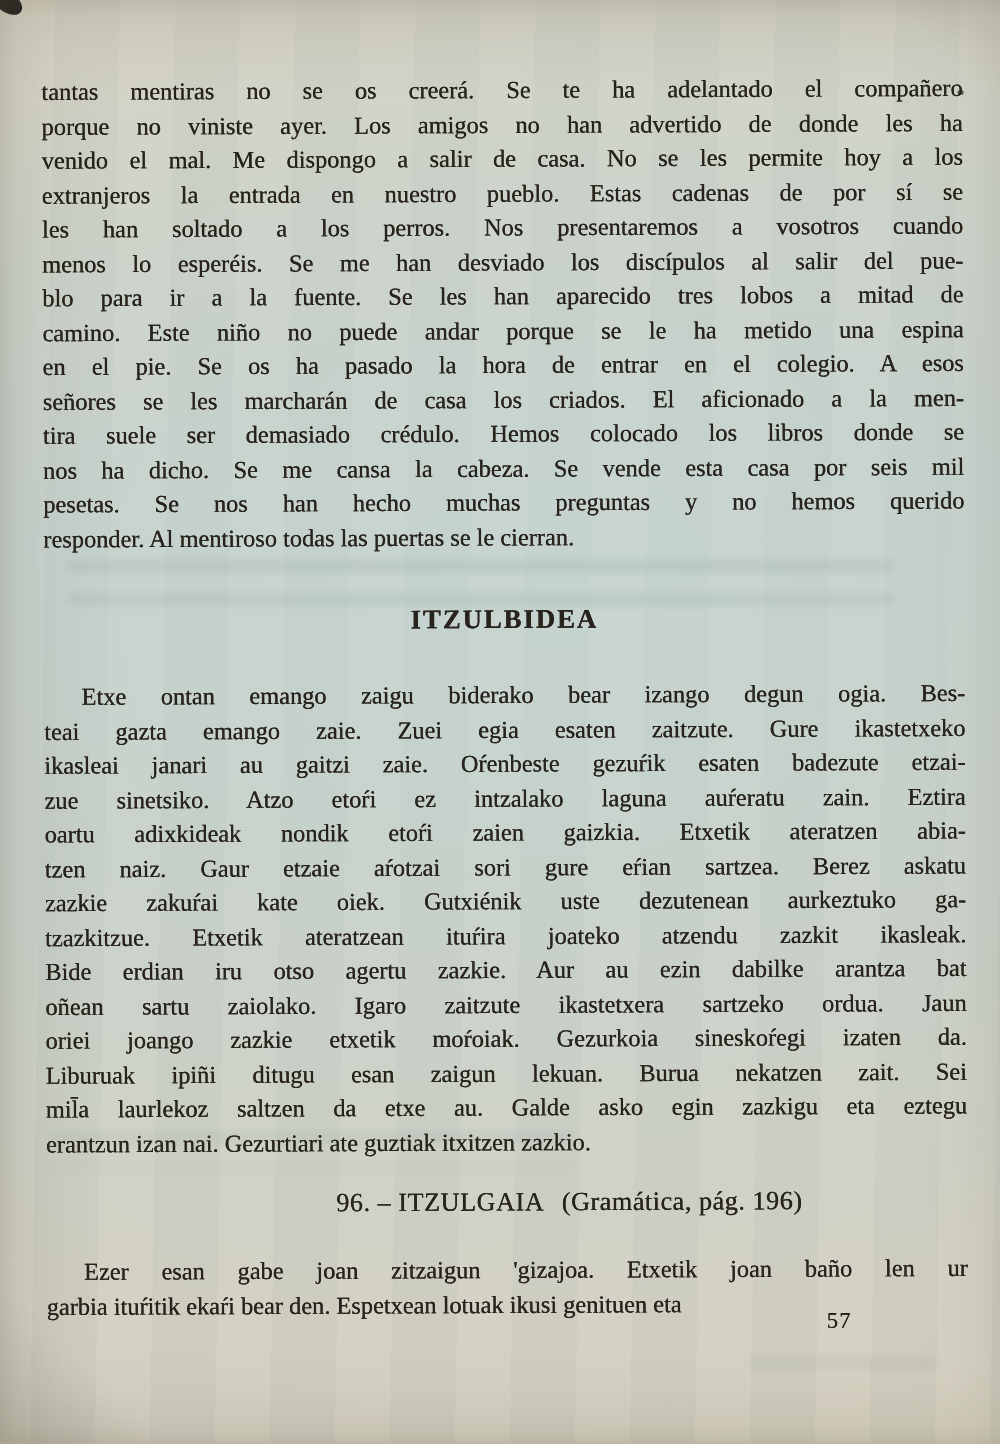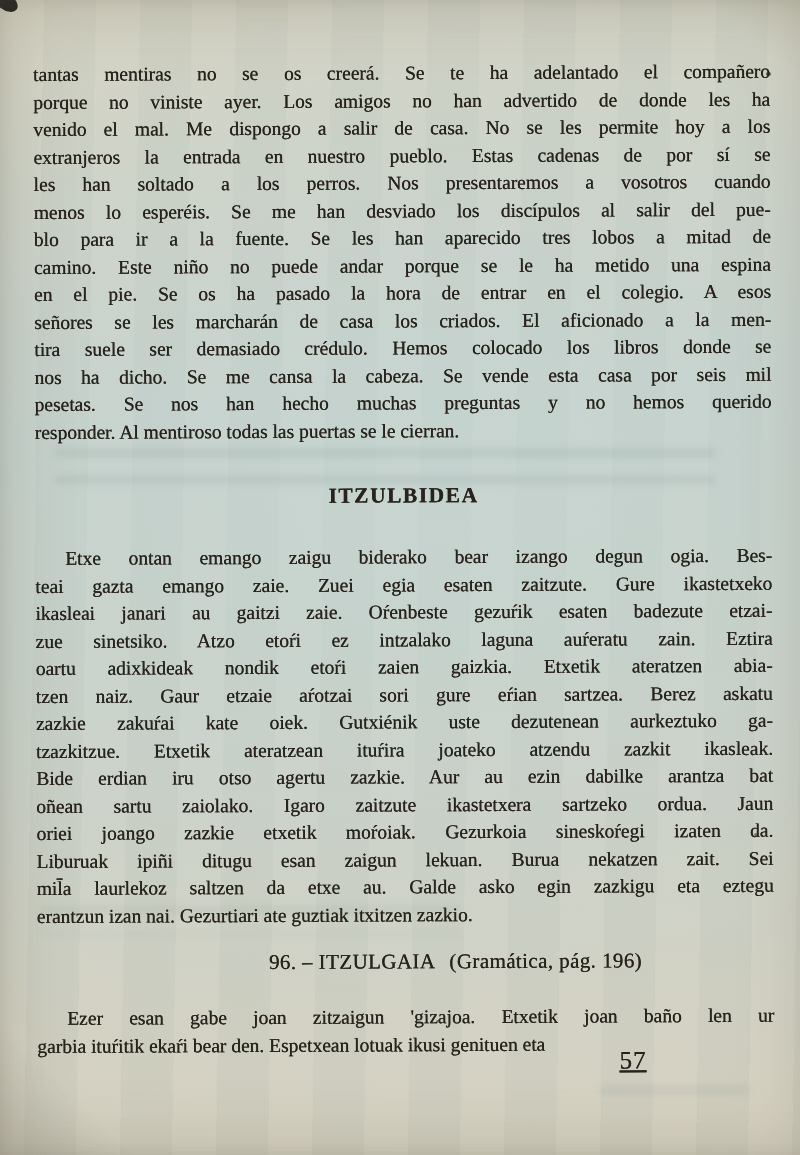--- a/index.html
+++ b/index.html
@@ -96,24 +96,23 @@
     margin: 20px 0 0 100px;
     height: 27px; line-height: 27px;
     text-align: center;
     font-size: 21px;
     letter-spacing: 0.4px;
   }
   .heading-2 .ref { margin-left: 14px; }
   .para-new { margin-top: 28px; }
   .page-number {
     position: absolute; top: 988px; left: 582px; width: 62px;
-    text-align: left;
-    font-size: 25px;
+    text-align: right;
+    font-size: 18px;
     letter-spacing: 1px;
-    text-decoration: underline;
   }
 </style>
 </head>
 <body>
 
 <div class="page">
 
   <div class="ghost ghost-1"></div>
   <div class="ghost ghost-2"></div>
   <div class="ghost ghost-3"></div>

